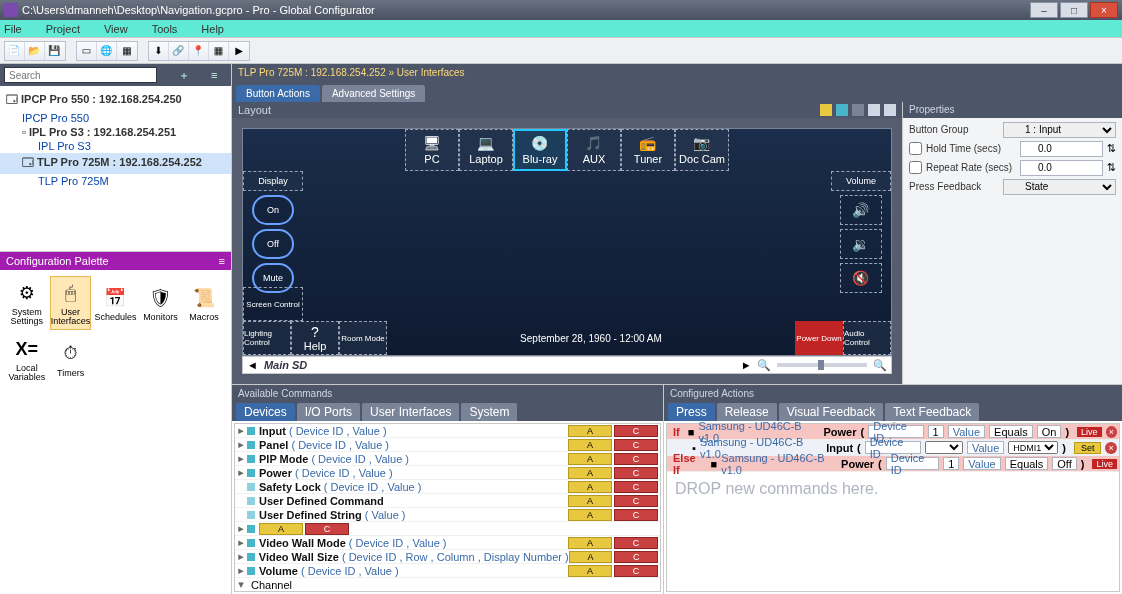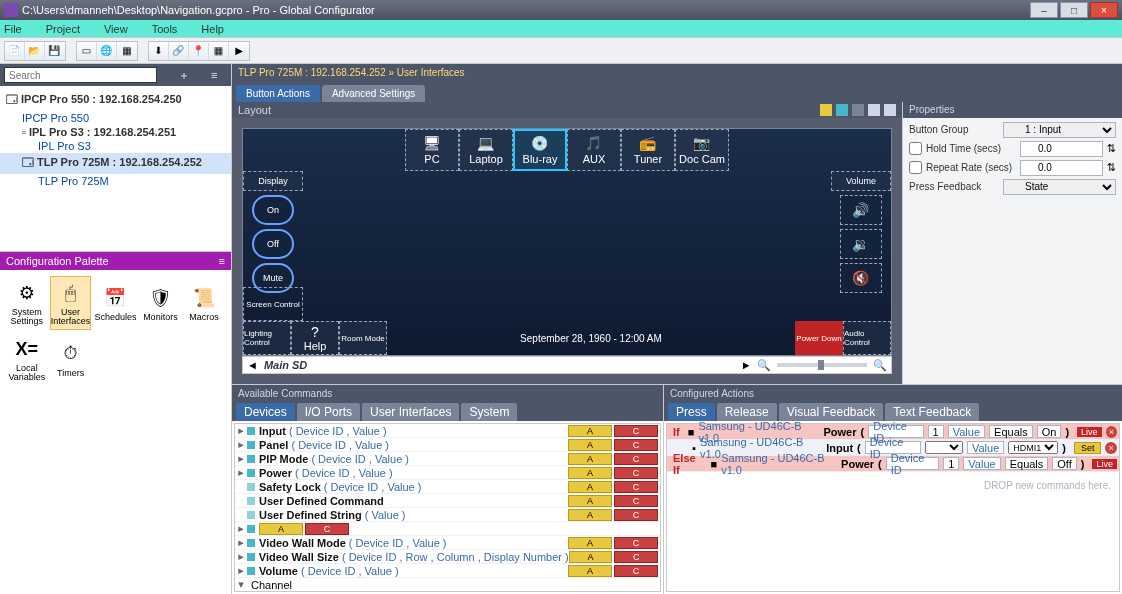--- a/index.html
+++ b/index.html
@@ -108,21 +108,21 @@
 .actbody { flex: 1; border: 1px solid #c9c9c9; margin: 2px; position: relative; }
 .actline { display: flex; align-items: center; height: 16px; font-size: 10px; border-bottom: 1px solid #eee; padding: 0 2px; gap: 4px; }
 .actline.red { background: #f6c4c1; }
 .actline.blue { background: #eef2f8; }
 .tag { padding: 0 4px; color: #c02424; font-weight: bold; }
 .pill { background: #fff; border: 1px solid #aeb4c0; padding: 0 4px; height: 13px; display: flex; align-items: center; }
 .pillv { color: #3a6aa8; background:#fff; border:1px solid #aeb4c0; padding:0 4px; height:13px; display:flex; align-items:center; }
 .livebadge { background: #c02424; color: #fff; padding: 0 4px; font-size: 9px; }
 .setbtn { background: #e8c83e; border: 1px solid #b89a1e; padding: 0 6px; font-size: 9px; }
 .closebtn { width: 12px; height: 12px; border-radius: 50%; background: #c94040; color:#fff; display:flex; align-items:center; justify-content:center; font-size:9px; }
-.dropHint { text-align: right; color: #aeb4c0; font-size: 10px; padding: 8px; }
+.dropHint { text-align: left; color: #aeb4c0; font-size: 16px; padding: 8px; }
 .samlink { color: #3a6aa8; }
 </style>
 </head>
 <body>
 
 <div class="titlebar">
   <span style="width:14px;height:14px;background:#7a4ab0;margin-right:4px"></span>
   <span class="title">C:\Users\dmanneh\Desktop\Navigation.gcpro - Pro - Global Configurator</span>
   <div class="winbtns">
     <div class="winbtn">‒</div>

